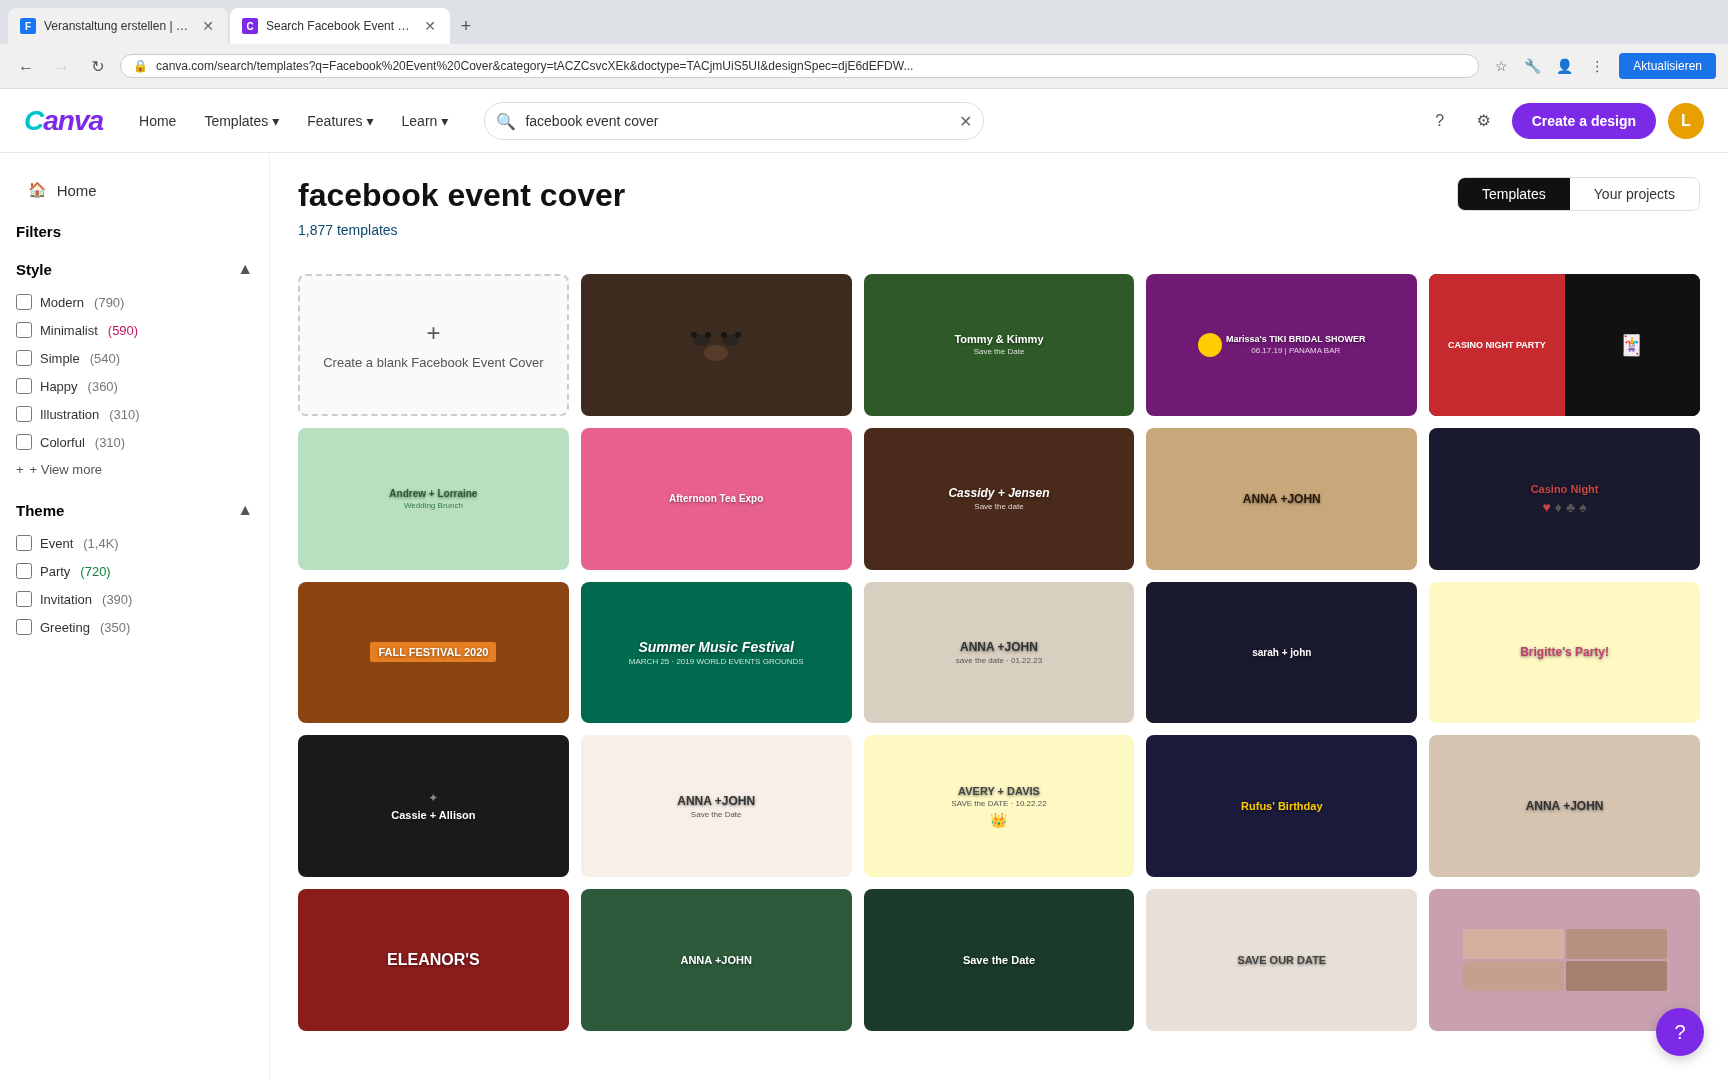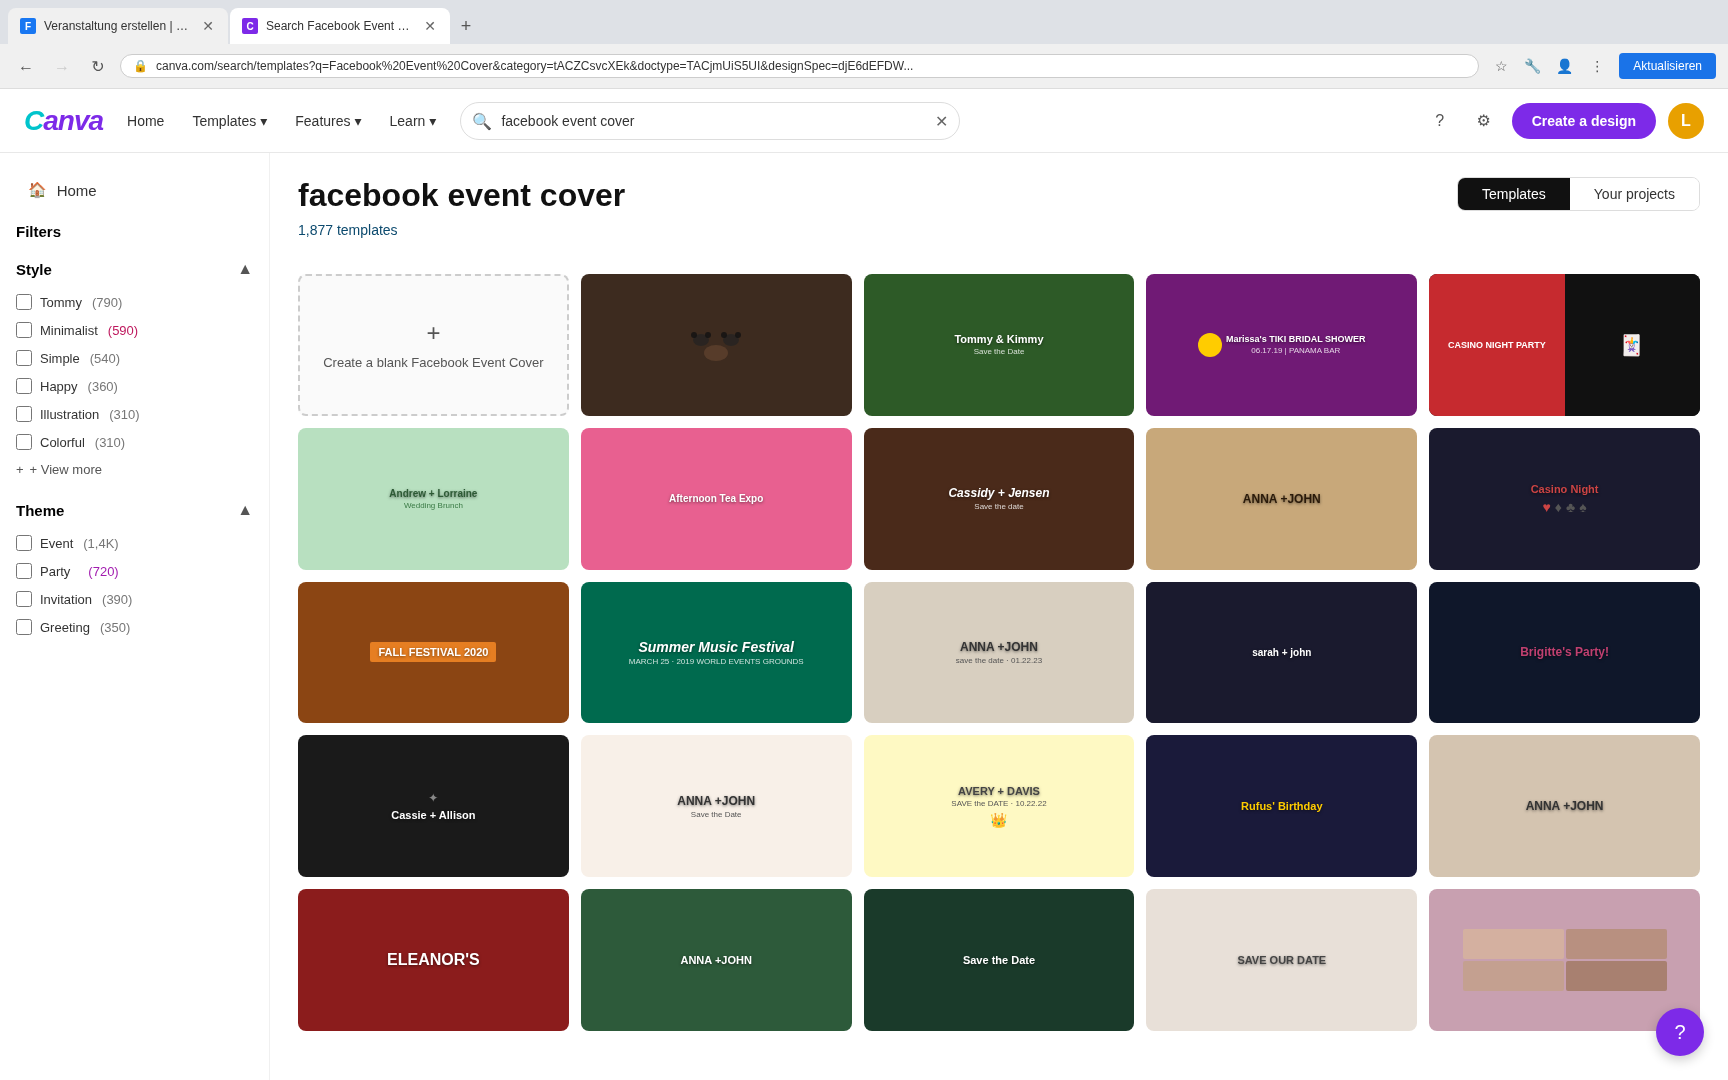--- a/index.html
+++ b/index.html
@@ -16,21 +16,21 @@
     .tab-new { width: 28px; height: 28px; display: flex; align-items: center; justify-content: center; cursor: pointer; color: #555; font-size: 18px; }
     .nav-bar { display: flex; align-items: center; padding: 8px 12px; gap: 8px; background: #f0f0f0; }
     .nav-btn { width: 28px; height: 28px; display: flex; align-items: center; justify-content: center; cursor: pointer; color: #555; border-radius: 50%; font-size: 16px; }
     .nav-btn.disabled { color: #ccc; cursor: default; }
     .address-bar { flex: 1; display: flex; align-items: center; background: #fff; border: 1px solid #ccc; border-radius: 20px; padding: 4px 12px; gap: 8px; font-size: 12px; color: #333; }
     .address-bar-url { flex: 1; overflow: hidden; text-overflow: ellipsis; white-space: nowrap; }
     .nav-icons { display: flex; gap: 4px; }
     .nav-icon { width: 28px; height: 28px; display: flex; align-items: center; justify-content: center; cursor: pointer; color: #555; font-size: 14px; border-radius: 50%; }
 
     
-    .canva-header { display: flex; align-items: center; padding: 0 24px; height: 64px; border-bottom: 1px solid #e8e8e8; gap: 12px; }
+    .canva-header { display: flex; align-items: center; padding: 0 24px; height: 64px; border-bottom: 1px solid #e8e8e8; gap: 24px; }
     .canva-logo { color: #7d2ae8; font-size: 28px; font-weight: 800; letter-spacing: -1px; font-style: italic; }
     .canva-logo span { color: #00c4cc; }
     .header-nav { display: flex; align-items: center; gap: 4px; }
     .header-nav-item { display: flex; align-items: center; gap: 4px; padding: 8px 12px; border-radius: 6px; cursor: pointer; font-size: 14px; color: #333; font-weight: 500; }
     .header-search { flex: 1; max-width: 500px; position: relative; }
     .header-search input { width: 100%; padding: 10px 40px 10px 40px; border: 1px solid #ddd; border-radius: 24px; font-size: 14px; color: #333; outline: none; }
     .search-icon-left { position: absolute; left: 12px; top: 50%; transform: translateY(-50%); color: #666; }
     .search-clear { position: absolute; right: 12px; top: 50%; transform: translateY(-50%); color: #666; cursor: pointer; }
     .header-right { display: flex; align-items: center; gap: 12px; margin-left: auto; }
     .help-btn { width: 32px; height: 32px; border-radius: 50%; border: none; background: none; cursor: pointer; color: #555; font-size: 16px; display: flex; align-items: center; justify-content: center; }
@@ -160,21 +160,21 @@
 
     <div class="sidebar-section-title">Filters</div>
 
     <div class="section-header">
       <span class="sidebar-section-title" style="margin:0;">Style</span>
       <span class="section-collapse">▲</span>
     </div>
 
     <div class="filter-item">
       <input type="checkbox" style="">
-      <span>Tommy</span>
+      <span>Modern</span>
       <span style="color:#777; margin-left:2px;">  (790)</span>
     </div>
     <div class="filter-item">
       <input type="checkbox" style="">
       <span>Minimalist</span>
       <span style="color:#be185d; margin-left:2px;">  (590)</span>
     </div>
     <div class="filter-item">
       <input type="checkbox" style="">
       <span>Simple</span>
@@ -205,21 +205,21 @@
       <span class="section-collapse">▲</span>
     </div>
     <div class="filter-item">
       <input type="checkbox" style="">
       <span>Event</span>
       <span style="color:#777; margin-left:2px;">  (1,4K)</span>
     </div>
     <div class="filter-item">
       <input type="checkbox" style="">
       <span>Party</span>
-      <span style="color:#a21caf; margin-left:10px;">  (720)</span>
+      <span style="color:#15803d; margin-left:2px;">  (720)</span>
     </div>
     <div class="filter-item">
       <input type="checkbox" style="">
       <span>Invitation</span>
       <span style="color:#777; margin-left:2px;">  (390)</span>
     </div>
     <div class="filter-item">
       <input type="checkbox" style="">
       <span>Greeting</span>
       <span style="color:#777; margin-left:2px;">  (350)</span>
@@ -360,21 +360,21 @@
       </div>
 
       <div class="template-card" style="background:#1a1a2e; overflow:hidden;">
         <div style="position:absolute;inset:0;background:linear-gradient(to right, #1a1a2e 40%, transparent); z-index:1;"></div>
         <div class="tc-text" style="z-index:2;">
           <div class="tc-title" style="font-size:10px;">sarah + john</div>
         </div>
         <div class="template-overlay"></div>
       </div>
 
-      <div class="template-card" style="background:#0f172a;">
+      <div class="template-card" style="background:#fef9c3;">
         <div class="tc-text">
           <div class="tc-title" style="color:#c04070;font-size:12px;">Brigitte's Party!</div>
         </div>
         <div class="template-overlay"></div>
       </div>
 
       <div class="template-card" style="background:#1a1a1a;">
         <div class="tc-text">
           <div style="font-size:12px;color:#888;margin-bottom:4px;">✦</div>
           <div class="tc-title" style="font-size:11px;">Cassie + Allison</div>

